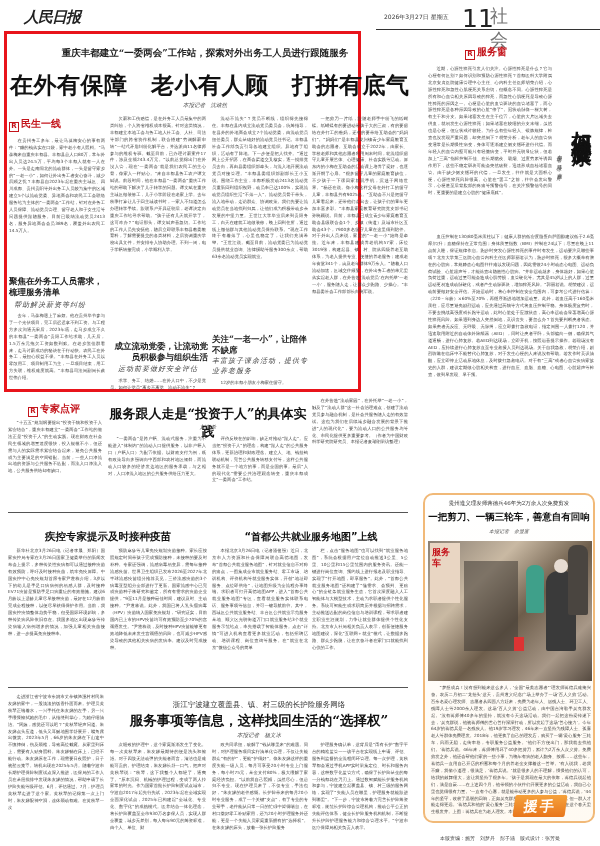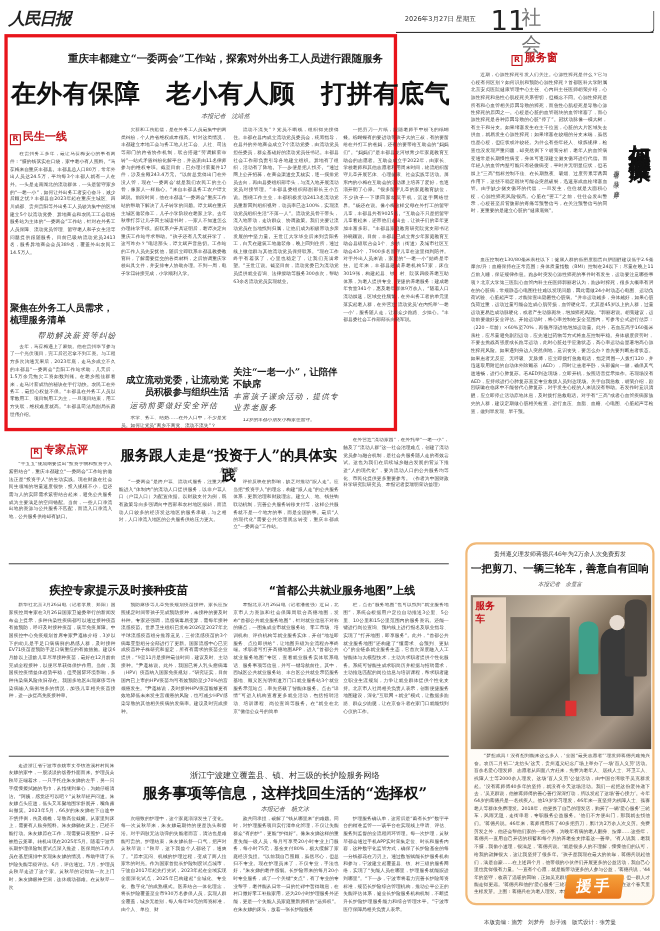--- a/index.html
+++ b/index.html
@@ -1,20 +1,20 @@
 <!DOCTYPE html>
 <html><head>
 <meta charset="utf-8">
 <style>
   * { box-sizing: border-box; margin: 0; padding: 0; }
   html, body { width: 600px; height: 846px; background: #ffffff; overflow: hidden; }
   body { position: relative; font-family: "DejaVu Serif", serif; color: #222; }
 
   
-  .masthead { position: absolute; left: 0; top: 0; width: 488px; height: 32px; }
+  .masthead { position: absolute; left: 16px; top: 0; width: 488px; height: 32px; }
   .logo { position: absolute; left: 8px; top: 8px; font-family: "DejaVu Serif", serif; font-size: 15px; font-style: italic; font-weight: bold; color: #222; letter-spacing: -1px; }
   .dateline { position: absolute; left: 368px; top: 13px; font-size: 6px; color: #333; font-family: "DejaVu Sans", sans-serif; }
   .pageno { position: absolute; left: 446px; top: 4px; font-size: 25px; font-family: "DejaVu Sans", sans-serif; color: #222; }
   .section-name { position: absolute; left: 474px; top: 4px; font-size: 18px; font-family: "DejaVu Sans", sans-serif; color: #737373; letter-spacing: 2px; }
   .mast-rule { position: absolute; left: 360px; top: 29px; width: 234px; height: 1px; background: #333; }
   .mast-hook { position: absolute; left: 591px; top: 10px; width: 4px; height: 20px; border-right: 1px solid #333; border-bottom: 1px solid #333; border-radius: 0 0 4px 0; }
 
   
   .highlight-box { position: absolute; left: 4px; top: 31px; width: 357px; height: 361px; border: 3px solid #e8141b; }
   .kicker { position: absolute; left: 0; top: 47px; width: 410px; text-align: center; font-size: 9.5px; font-weight: bold; color: #222; }
@@ -73,21 +73,21 @@
 <div class="byline">本报记者　沈靖然</div>
 
 <div style="position:absolute;left:9px;top:117px;" class="col-label">
   <span class="r-badge">R</span><span>民生一线</span>
 </div>
 
 <div class="text-col" style="left:9px;top:138px;width:96px;height:134px;">
     <p>在贵州务工多年，最让马葆梅安心的事有两件：“赚的钱落实在口袋，家中老小有人照料。”马葆梅来自重庆丰都县。丰都县总人口80万，常年外出人员达24.5万，平均每3个丰都人就有一人在外。一头是走南闯北的流动群体，一头是留守家乡的“一老一小”，如何让外出务工者安心奋斗，减少后顾之忧？丰都县自2023年起在重庆主城区、四川成都、贵州贵阳等外出务工人员较为集中的区域建立5个以流动党委、异地商会和农民工工会联络服务站为主体的“一委两会”工作站，针对在外务工人员保障、流动党员管理、留守老人和子女生活等问题提供跟随服务。目前已吸纳流动党员2413名，服务异地商会会员389名，覆盖外出农民工14.5万人。</p>
   </div>
 <div class="subhead" style="left:9px;top:276px;width:96px;">聚焦在外务工人员需求，梳理服务清单</div>
-<div class="subhead2" style="left:14px;top:300px;width:92px;text-align:right;">帮助解决薪资等纠纷</div>
+<div class="subhead2" style="left:14px;top:300px;width:92px;">帮助解决薪资等纠纷</div>
 <div class="text-col" style="left:9px;top:313px;width:96px;height:78px;">
     <p>去年，马葆梅遇上了麻烦。他在贵州毕节参与了一个光伏项目，完工后迟迟拿不到工资。与工程方多次沟通无果后，2023年底，走马乡成立不久的丰都县“一委两会”贵阳工作站求助，几天后，1.5万余元拖欠工资如数到账。在老乡熊佳群看来，走马讨薪成功的秘诀在于行动快。农民工在外务工，最担心权益不保。“丰都县在外务工人员以零散用工、项目制用工为主，一旦项目结束，用工方失联，维权难度就高。”丰都县司法局副局长蔡世伟介绍。</p>
   </div>
 
 <div class="text-col" style="left:110px;top:116px;width:96px;height:210px;">
     <p>欠薪和工伤赔偿，是在外务工人员最集中的两类纠纷，个人跨省维权成本很高。针对这类情况，丰都建立本地工会与务工地人社工会、人社、司法等部门的跨省协作机制，联合搭建“劳调解薪审转”一站式矛盾纠纷化解平台，并选派由11名律师参与的维权专班。截至目前，已办理讨薪案件17件，涉及金额243.4万元。“以前总觉得出门在外没人管，现在‘一委两会’就是我们农民工的主心骨，像家人一样贴心。”来自丰都县务工农户谭文斌说。前段时间，他在丰都县“一委两会”重庆工作站的帮助下解决了儿子转学的问题。谭文斌在重庆主城区做装修工，儿子小学阶段在老家上学。去年秋季打算让儿子回主城读书时，一家人不知道怎么办理转学手续。跟联系户开具证明后，老谭决定向重庆工作站寻求帮助。“孩子还有几天就开学了，这可咋办？”电话那头，谭文斌声音急切。工作站的工作人员先安抚他，随后立即联系丰都县教委教育科，了解需要提交的各类材料，之后协调重庆学校出具文件，并安排专人协助办理。不到一周，电子学籍转接完成，小学顺利入学。</p>
   </div>
 <div class="subhead" style="left:112px;top:341px;width:96px;text-align:right;">成立流动党委，让流动党员积极参与组织生活</div>
 <div class="subhead2" style="left:118px;top:364px;width:90px;">运动前要做好安全评估</div>
 <div class="text-col" style="left:110px;top:378px;width:96px;height:13px;">

